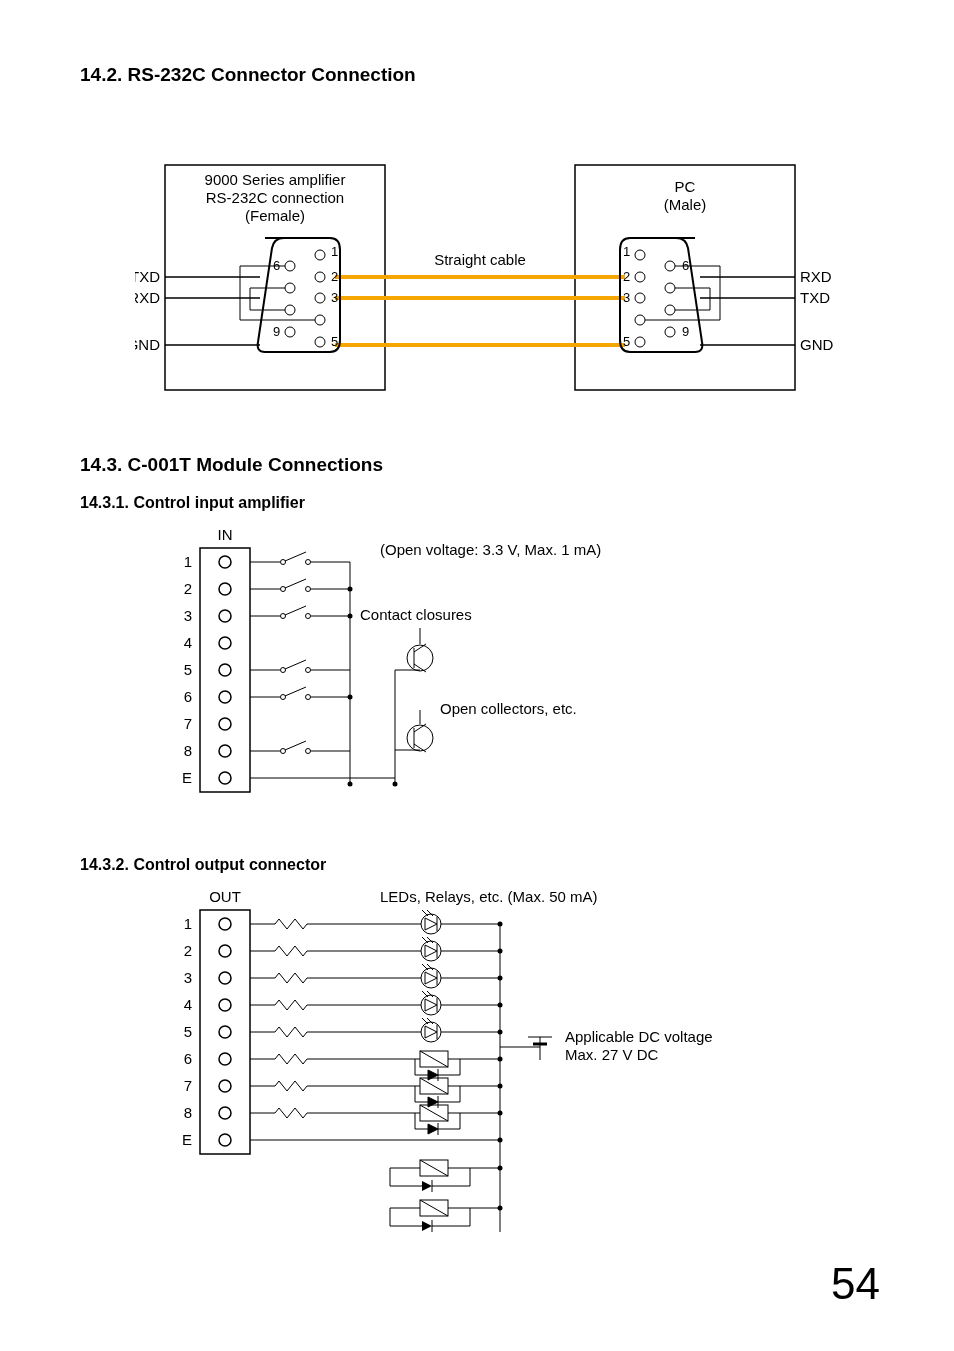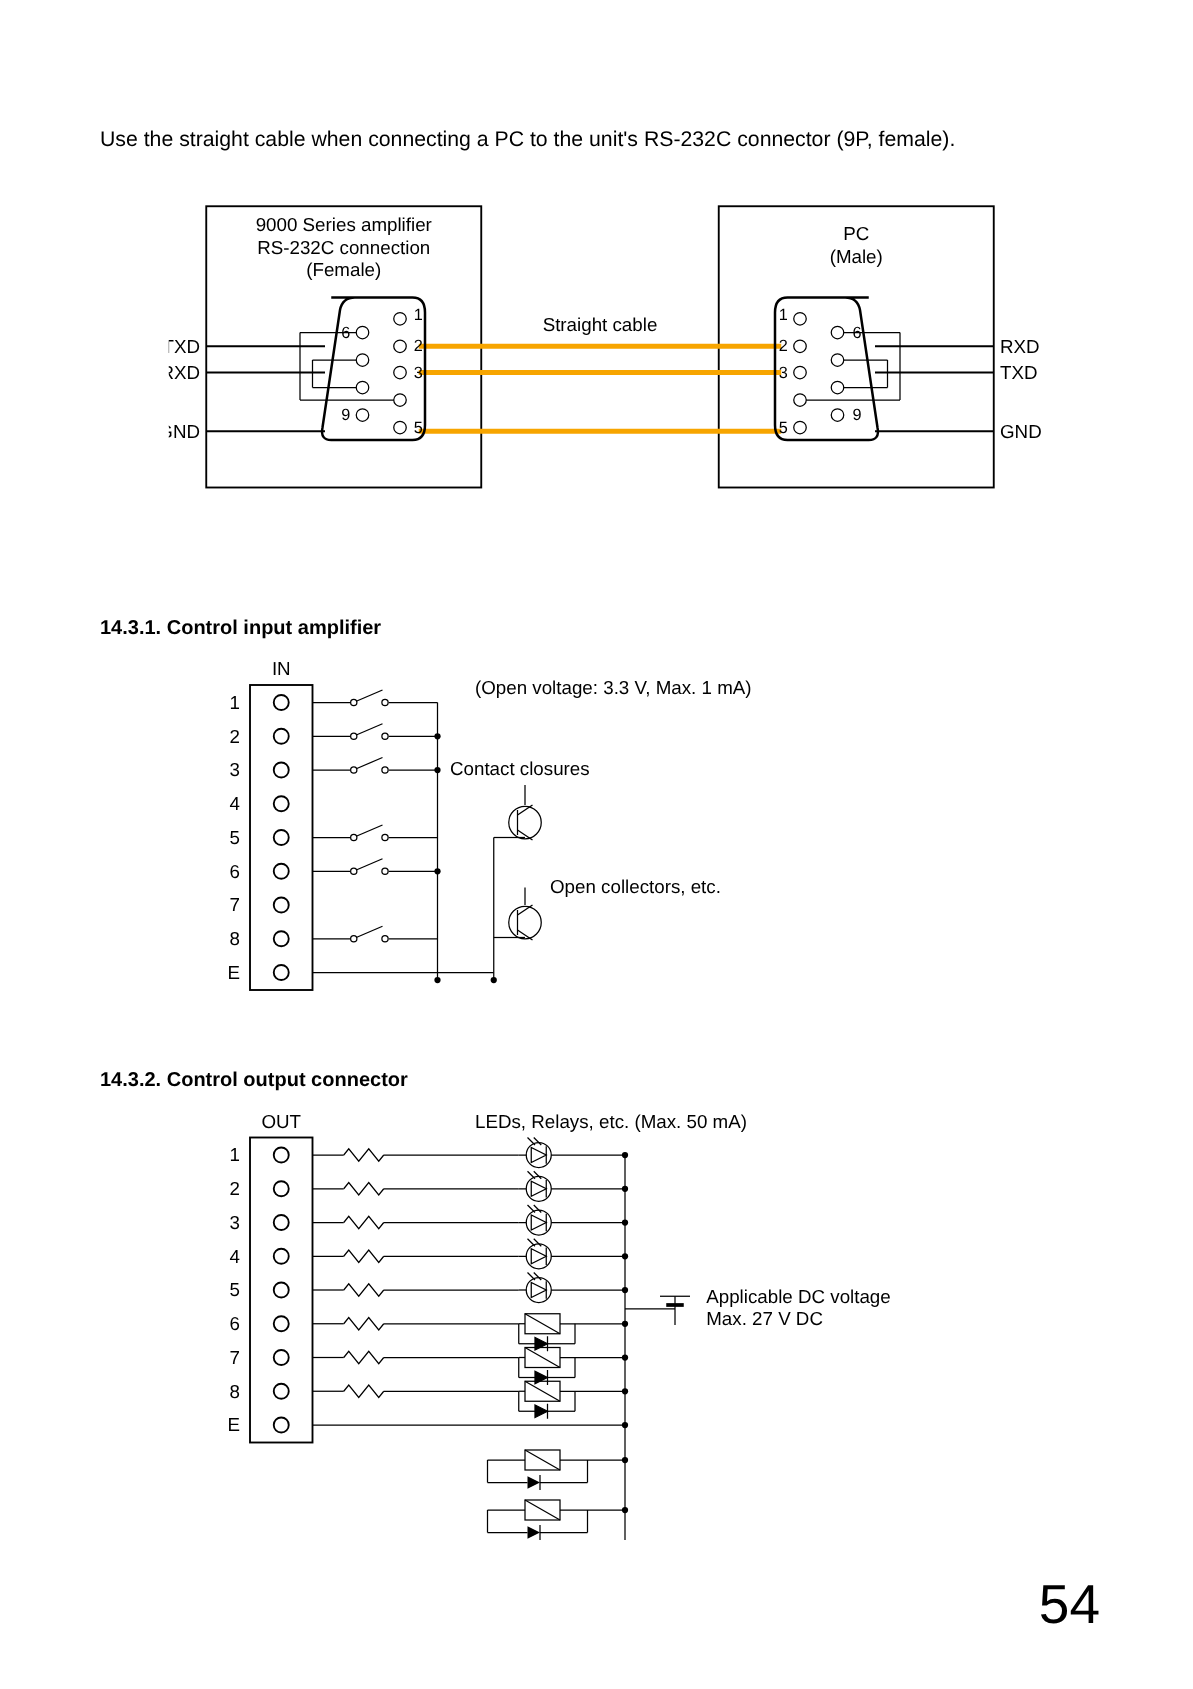--- a/index.html
+++ b/index.html
@@ -38,21 +38,21 @@
     right: 74px;
     bottom: 42px;
   }
   svg { position: absolute; }
 </style>
 </head>
 <body>
 
 <div class="page">
 
-  <div class="body-text" style="left:80px; top:102px;">Use the straight cable when connecting a PC to the unit's RS-232C connector (9P, female).</div>
+  <div class="h1" style="left:80px; top:64px;">14.2. RS-232C Connector Connection</div>
 
   <svg width="820" height="260" style="left:135px; top:160px;" viewBox="0 0 820 260">
     <defs></defs>
 
     <rect x="30" y="5" width="220" height="225" fill="none" stroke="#000" stroke-width="1.5"></rect>
 
     <rect x="440" y="5" width="220" height="225" fill="none" stroke="#000" stroke-width="1.5"></rect>
 
     <text x="140" y="25" text-anchor="middle" font-size="15">9000 Series amplifier</text>
     <text x="140" y="43" text-anchor="middle" font-size="15">RS-232C connection</text>
@@ -127,20 +127,21 @@
     <line x1="565" y1="185" x2="660" y2="185" stroke="#000" stroke-width="1.5"></line>
 
     <line x1="585" y1="106" x2="540" y2="106" stroke="#000"></line>
     <line x1="585" y1="106" x2="585" y2="160" stroke="#000"></line>
     <line x1="585" y1="160" x2="510" y2="160" stroke="#000"></line>
     <line x1="575" y1="128" x2="540" y2="128" stroke="#000"></line>
     <line x1="575" y1="128" x2="575" y2="150" stroke="#000"></line>
     <line x1="575" y1="150" x2="540" y2="150" stroke="#000"></line>
   </svg>
 
+  <div class="h1" style="left:80px; top:454px;">14.3. C-001T Module Connections</div>
 
   <div class="h2" style="left:80px; top:494px;">14.3.1. Control input amplifier</div>
 
   <svg width="560" height="280" style="left:170px; top:520px;" viewBox="0 0 560 280">
 
     <text x="55" y="20" font-size="15" text-anchor="middle">IN</text>
 
     <rect x="30" y="28" width="50" height="244" fill="none" stroke="#000" stroke-width="1.5"></rect>
 
     <g id="in-rows">

